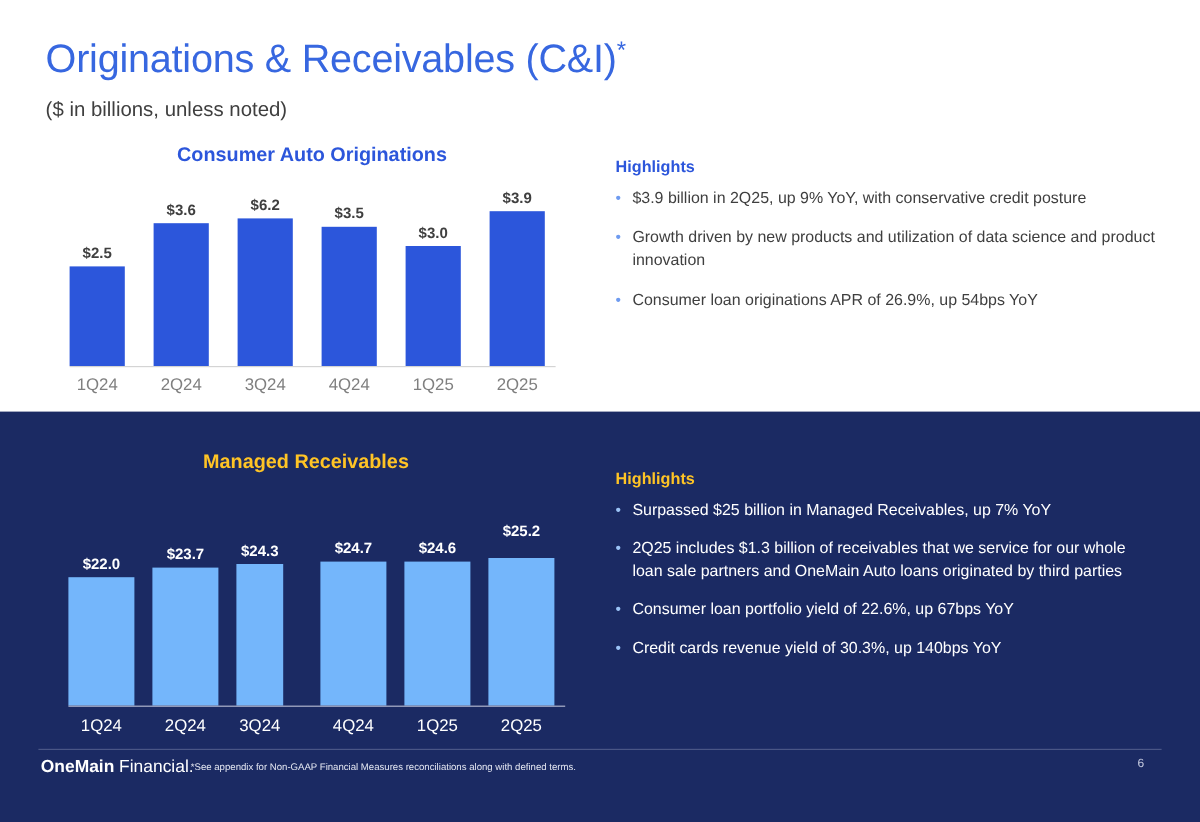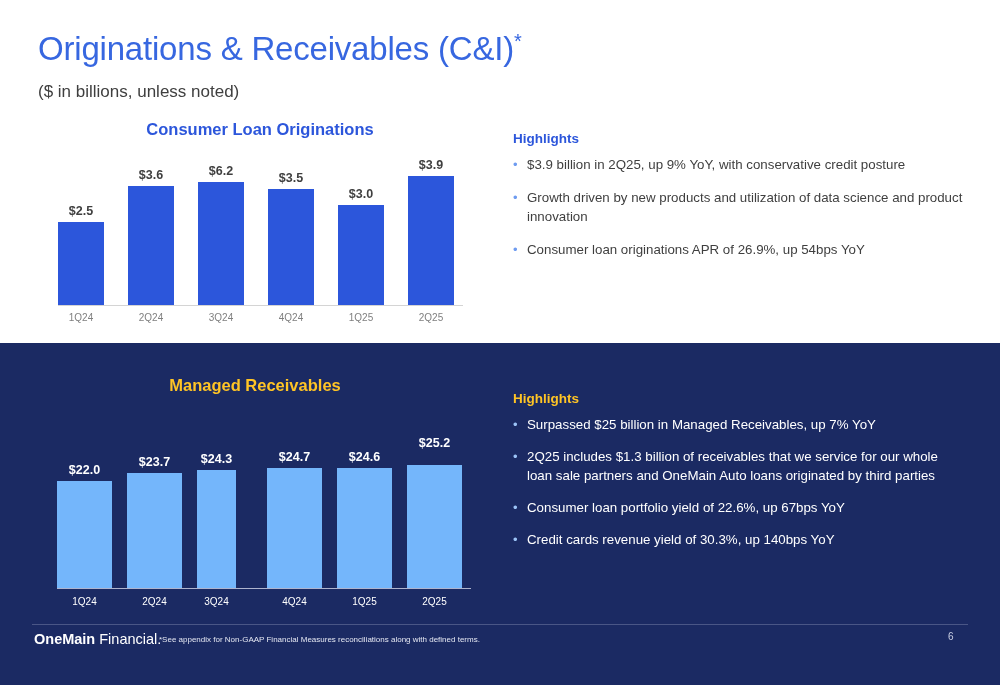--- a/index.html
+++ b/index.html
@@ -100,21 +100,21 @@
     transform: translateX(-50%);
     white-space: nowrap;
     font-weight: bold;
     font-size: 12.5px;
   }
   .cat-label {
     position: absolute;
     left: 50%;
     transform: translateX(-50%);
     white-space: nowrap;
-    font-size: 10px;
+    font-size: 14px;
   }
 
   
   #plot-originations {
     left: 58px; top: 155px;
     width: 407px; height: 151px;
   }
   #plot-originations .bar { background: #2C56DB; }
   #plot-originations .bar-value { color: #3f3f3f; }
   #plot-originations .cat-label {
@@ -224,21 +224,21 @@
 <div class="slide">
 
   <div class="top-section">
 
     <div class="slide-title">
       <span>Originations &amp; Receivables (C&amp;I)</span><span class="star">*</span>
     </div>
 
     <div class="slide-subtitle">($ in billions, unless noted)</div>
 
-    <div class="chart-title top">Consumer Loan Originations</div>
+    <div class="chart-title top">Consumer Auto Originations</div>
 
     <div class="plot" id="plot-originations">
       <div class="bars">
           <div class="bar-group" style="left: 0px; width: 46px; height: 151px;">
             <div class="bar" style="height: 83px;"></div>
             <div class="bar-value" style="bottom: 87px; margin-top: 16px;">$2.5</div>
             <div class="cat-label">1Q24</div>
           </div>
           <div class="bar-group" style="left: 70px; width: 46px; height: 151px;">
             <div class="bar" style="height: 119px;"></div>

